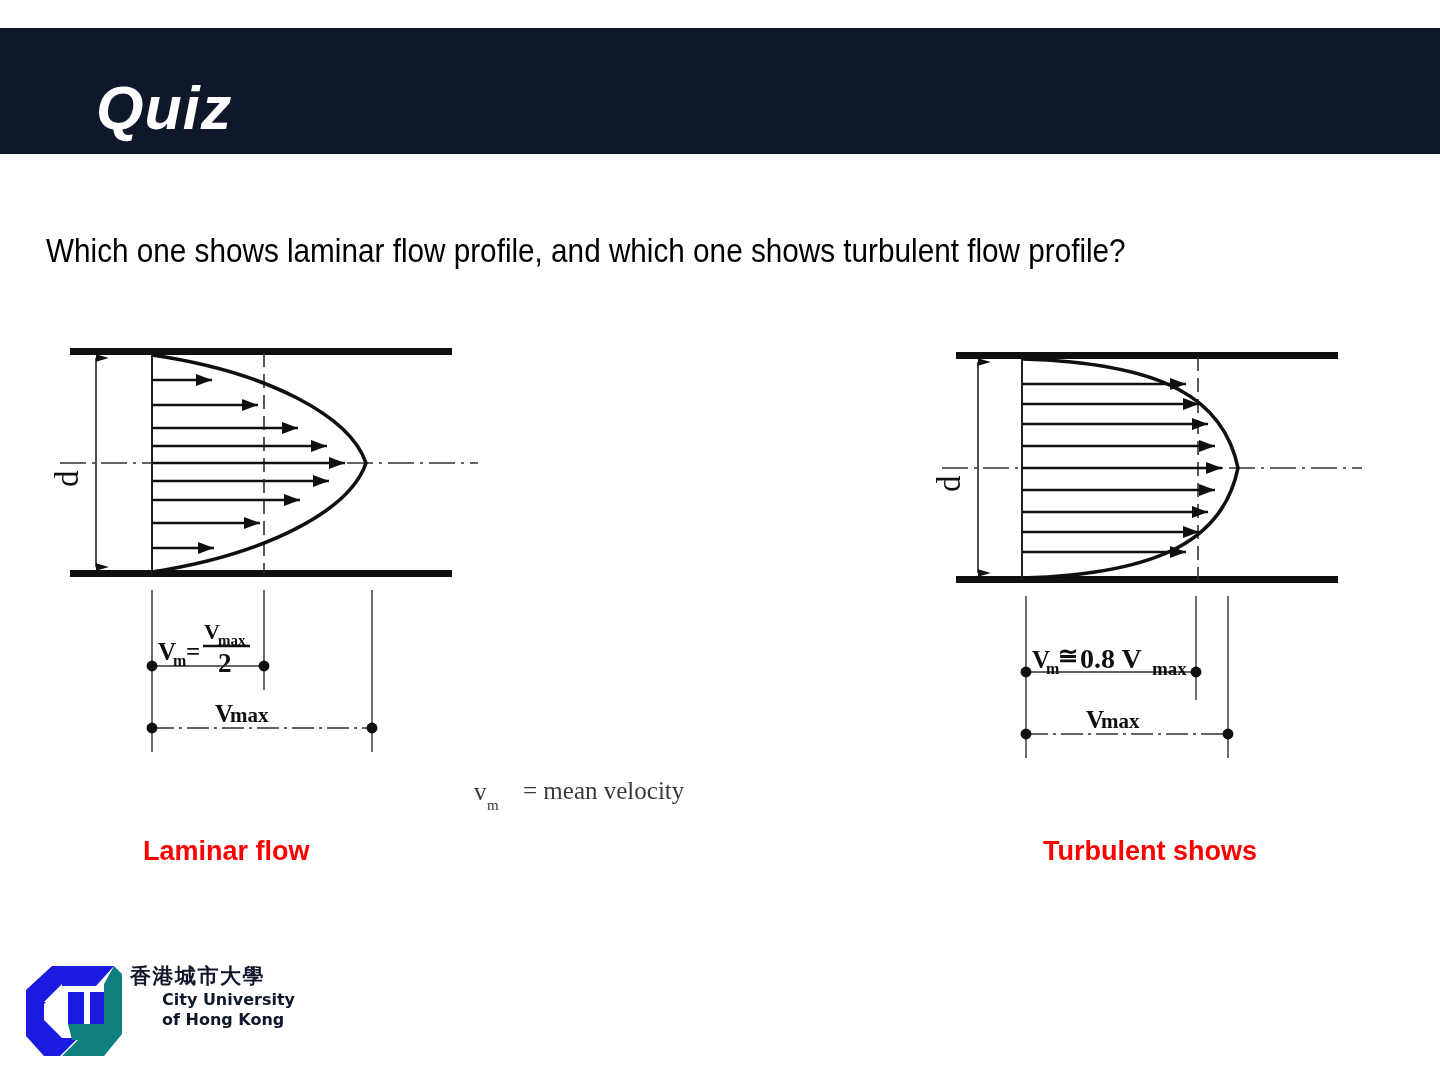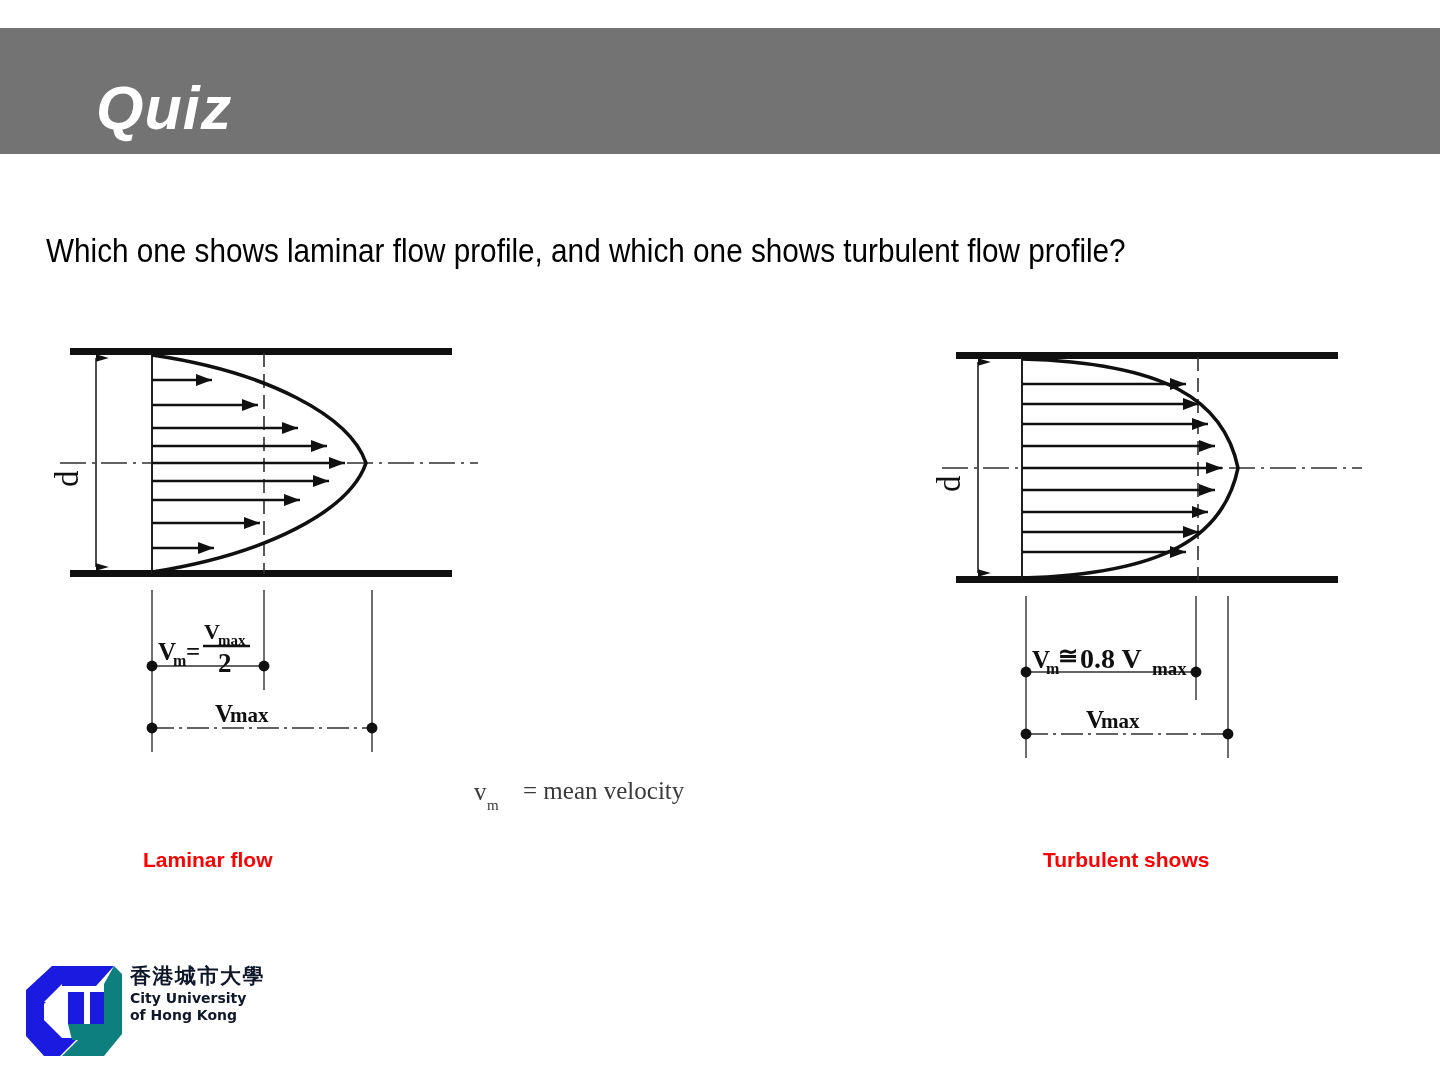--- a/index.html
+++ b/index.html
@@ -15,21 +15,21 @@
     position: relative;
   }
 
   
   #title-bar {
     position: absolute;
     left: 0;
     top: 28px;
     width: 1440px;
     height: 126px;
-    background: #737373;
+    background: #0f172a;
   }
   #title-text {
     position: absolute;
     left: 96px;
     top: 50px;
     font-size: 61px;
     font-weight: bold;
     font-style: italic;
     color: #ffffff;
     letter-spacing: 1px;
@@ -51,26 +51,25 @@
   }
   .figure-svg {
     position: absolute;
     top: 0;
     left: 0;
   }
 
   
   .flow-caption {
     position: absolute;
-    font-size: 21px;
+    font-size: 27px;
     font-weight: bold;
     color: #fe0000;
     white-space: nowrap;
     font-family: "Liberation Sans", sans-serif;
-    margin-top: 12px;
   }
   #caption-laminar { left: 143px; top: 836px; }
   #caption-turbulent { left: 1043px; top: 836px; }
 
   
   #logo-block {
     position: absolute;
     left: 26px;
     top: 962px;
     width: 280px;
@@ -89,24 +88,25 @@
     color: #0f172a;
   }
   #logo-cn {
     font-size: 21px;
     font-weight: bold;
     line-height: 1.22;
     letter-spacing: 1.5px;
     font-family: "DejaVu Sans", sans-serif;
   }
   .logo-en {
-    font-size: 14px;
+    font-size: 16px;
     font-weight: bold;
     line-height: 1.26;
     font-family: "DejaVu Sans", sans-serif;
+    margin-left: 32px;
   }
 </style>
 </head>
 <body>
 
 <div id="title-bar">
   <div id="title-text">Quiz</div>
 </div>
 
 <div id="question-text">Which one shows laminar flow profile, and which one shows turbulent flow profile?</div>

